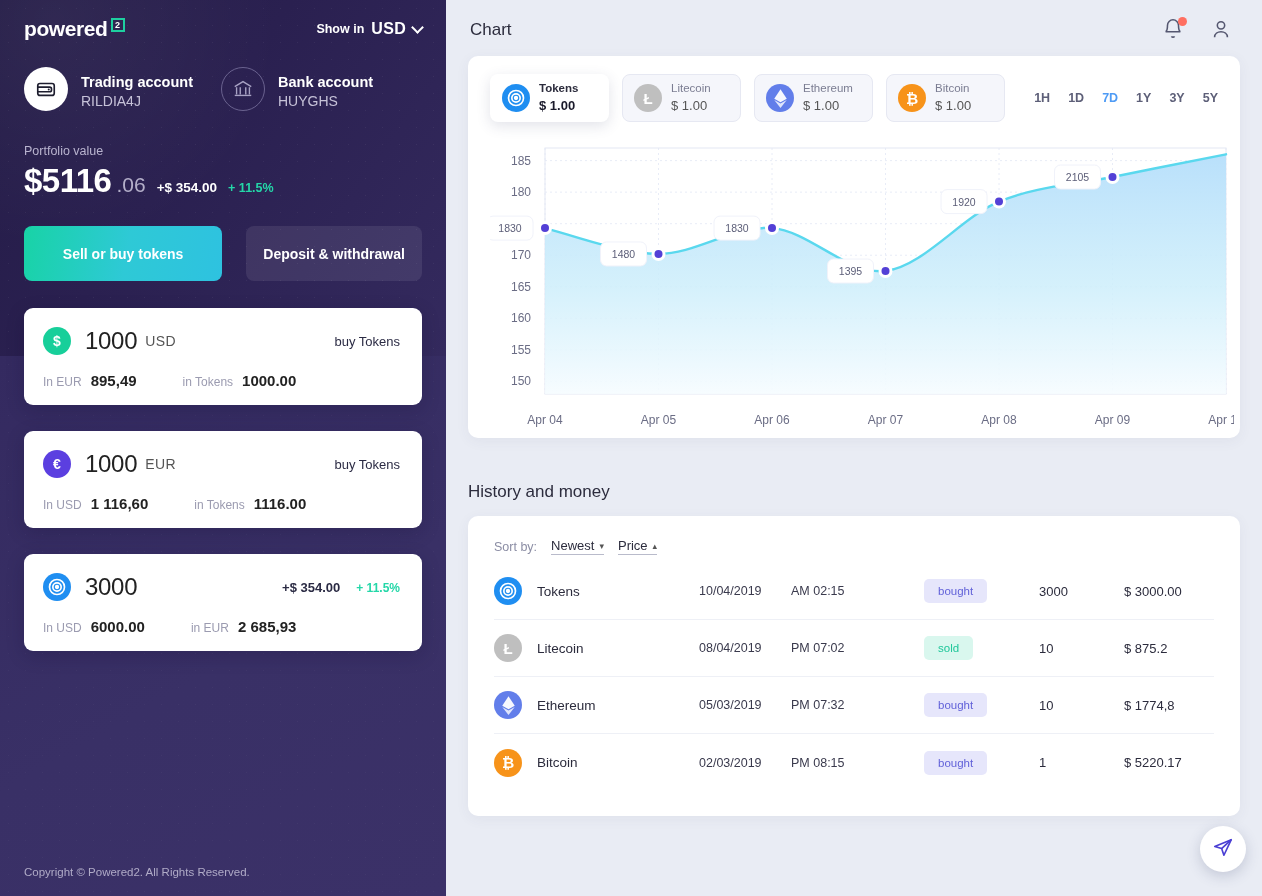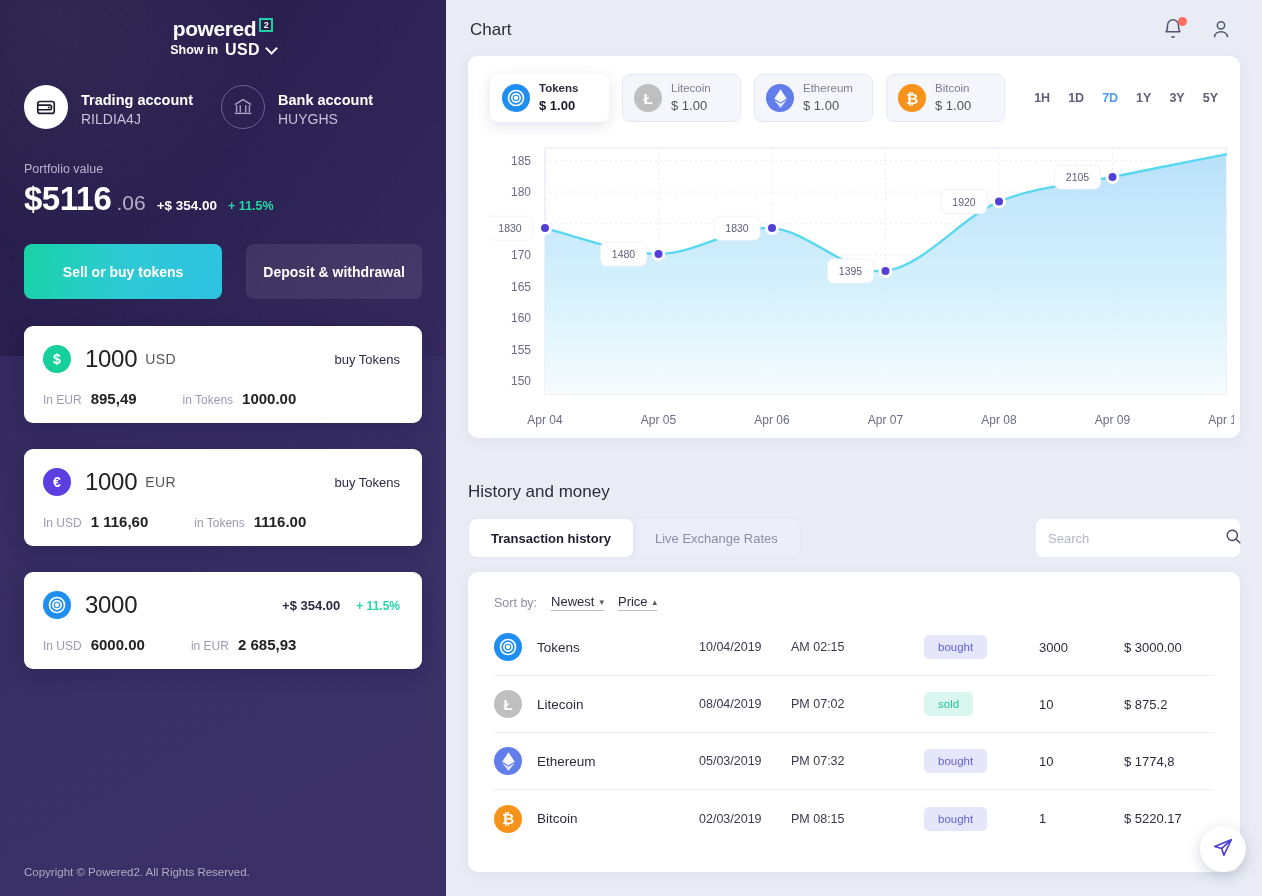--- a/index.html
+++ b/index.html
@@ -35,21 +35,21 @@
     background: linear-gradient(150deg, #342a60 0%, #393066 55%, #3b3168 100%);
   }
   .sb-bot::after{
     content:""; position:absolute; inset:0;
     background-image: radial-gradient(rgba(255,255,255,0.07) 0.8px, transparent 0.9px);
     background-size: 17px 17px;
     opacity:.5;
   }
   .sb-content { position: relative; z-index: 3; padding: 0 24px; }
 
-  .logo-row { display:flex; align-items:center; justify-content:space-between; padding-top:17px;flex-direction:column; }
+  .logo-row { display:flex; align-items:center; justify-content:space-between; padding-top:17px; }
   .logo { display:flex; align-items:flex-start; }
   .logo-word { color:#fff; font-size:21px; font-weight:bold; letter-spacing:-0.4px; }
   .logo-mark {
     width:14px; height:14px; margin-left:3px; margin-top:1px;
     border:2px solid #1ecfa0; position:relative;
   }
   .logo-mark span{
     position:absolute; inset:0; color:#fff; font-size:9px; font-weight:bold;
     display:flex; align-items:center; justify-content:center; line-height:1;
   }
@@ -466,35 +466,20 @@
               <text x="509" y="282" text-anchor="middle" font-size="12" fill="#6b6d85" font-family="&quot;Liberation Sans&quot;, sans-serif">Apr 08</text>
               <text x="622.5" y="282" text-anchor="middle" font-size="12" fill="#6b6d85" font-family="&quot;Liberation Sans&quot;, sans-serif">Apr 09</text>
               <text x="736" y="282" text-anchor="middle" font-size="12" fill="#6b6d85" font-family="&quot;Liberation Sans&quot;, sans-serif">Apr 10</text>
             </g>
         </svg>
       </div>
     </section>
 
     <div class="hm-title">History and money</div>
 
-    <div class="tabs-row">
-      <div class="seg">
-        <div class="seg-item active">Transaction history</div>
-        <div class="seg-item">Live Exchange Rates</div>
-      </div>
-      <div class="search-box">
-        <input class="search-input" type="text" placeholder="Search" style="">
-        <span>
-          <svg width="19" height="19" viewBox="0 0 24 24" fill="none" stroke="#43435c" stroke-width="1.8">
-            <circle cx="10.5" cy="10.5" r="6.5"></circle>
-              <path d="m15.5 15.5 5 5"></path>
-          </svg>
-        </span>
-      </div>
-    </div>
 
     <section class="panel table-panel">
       <div class="sort-row">
         <span class="sort-lab">Sort by:</span>
         <span class="sort-opt">
           <span>Newest</span>
           <span class="caret">▾</span>
         </span>
         <span class="sort-opt">
           <span>Price</span>

